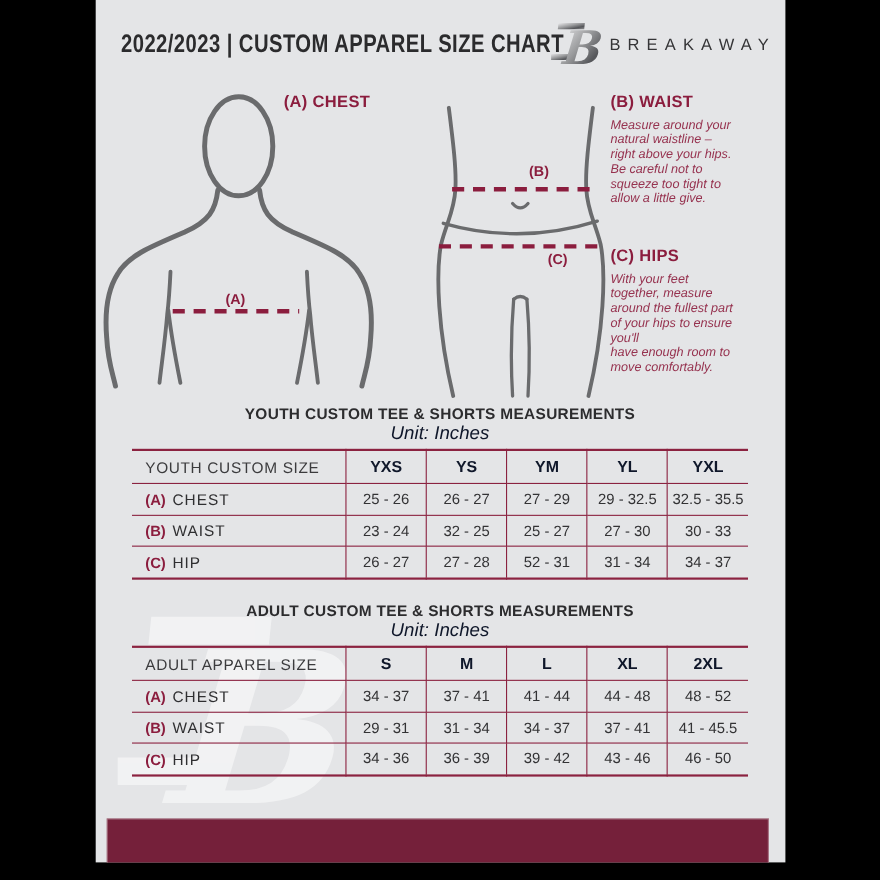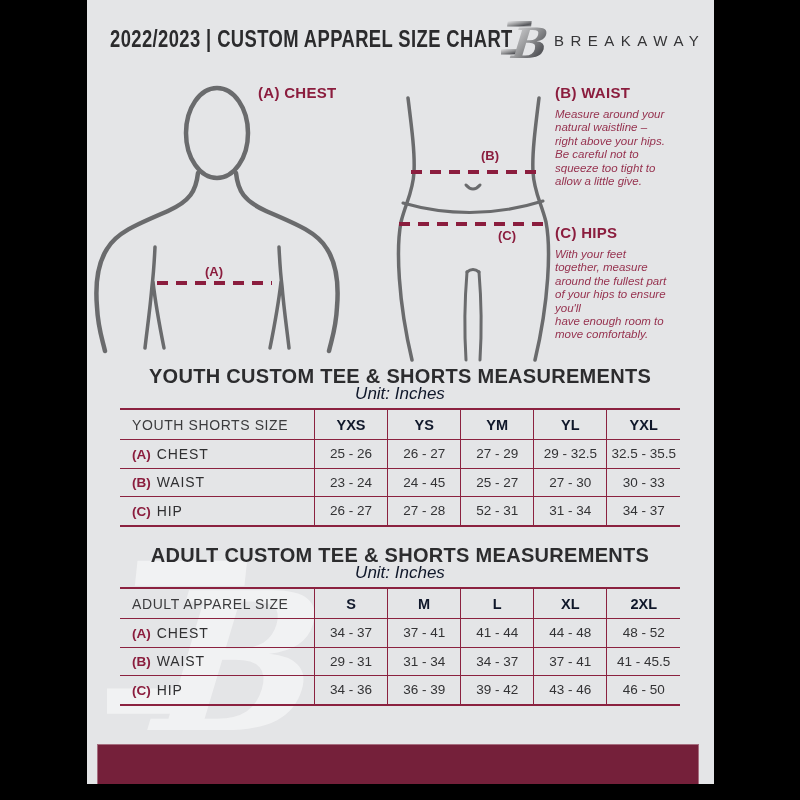--- a/index.html
+++ b/index.html
@@ -44,21 +44,21 @@
   .sec-hips-body  { left:468px; top:248px; width:150px; }
 
   .fig { position:absolute; }
   .fig-left  { left:3px;  top:80px; }
   .fig-right { left:300px; top:96px; }
 
   
   .tbl-block { position:absolute; left:33px; width:560px; text-align:center; }
   .tbl-youth { top:367px; }
   .tbl-adult { top:546px; }
-  .tbl-title { font-size:20px; font-weight:700; color:#2c2c2e; letter-spacing:0.3px; line-height:18px; }
+  .tbl-title { font-size:14px; font-weight:700; color:#2c2c2e; letter-spacing:0.3px; line-height:18px; }
   .tbl-unit  { font-size:17px; font-style:italic; color:#0f172a; line-height:17px; }
   .size-table {
     border-collapse:collapse; table-layout:fixed; width:560px; margin-top:6px;
     border-top:2.5px solid #8b2240; border-bottom:2px solid #8b2240;
   }
   .size-table th, .size-table td {
     border:1.5px solid #8b2240; padding:0; vertical-align:middle;
     text-align:center; color:#333335; background:transparent;
   }
   .size-table th { height:29px; font-size:14.5px; font-weight:700; color:#0f172a; }
@@ -160,41 +160,41 @@
 you'll
 have enough room to
 move comfortably.</div>
 
   <div class="tbl-block tbl-youth">
     <div class="tbl-title">YOUTH CUSTOM TEE &amp; SHORTS MEASUREMENTS</div>
     <div class="tbl-unit">Unit: Inches</div>
     <table class="size-table">
       <thead>
         <tr>
-          <th class="lbl">YOUTH SHORTS SIZE</th>
+          <th class="lbl">YOUTH CUSTOM SIZE</th>
           <th>YXS</th>
           <th>YS</th>
           <th>YM</th>
           <th>YL</th>
           <th>YXL</th>
         </tr>
       </thead>
       <tbody>
         <tr>
           <td class="lbl"><span class="key">(A)</span><span class="rowname">CHEST</span></td>
           <td>25 - 26</td>
           <td>26 - 27</td>
           <td>27 - 29</td>
           <td>29 - 32.5</td>
           <td>32.5 - 35.5</td>
         </tr>
         <tr>
           <td class="lbl"><span class="key">(B)</span><span class="rowname">WAIST</span></td>
           <td>23 - 24</td>
-          <td>24 - 45</td>
+          <td>32 - 25</td>
           <td>25 - 27</td>
           <td>27 - 30</td>
           <td>30 - 33</td>
         </tr>
         <tr>
           <td class="lbl"><span class="key">(C)</span><span class="rowname">HIP</span></td>
           <td>26 - 27</td>
           <td>27 - 28</td>
           <td>52 - 31</td>
           <td>31 - 34</td>

